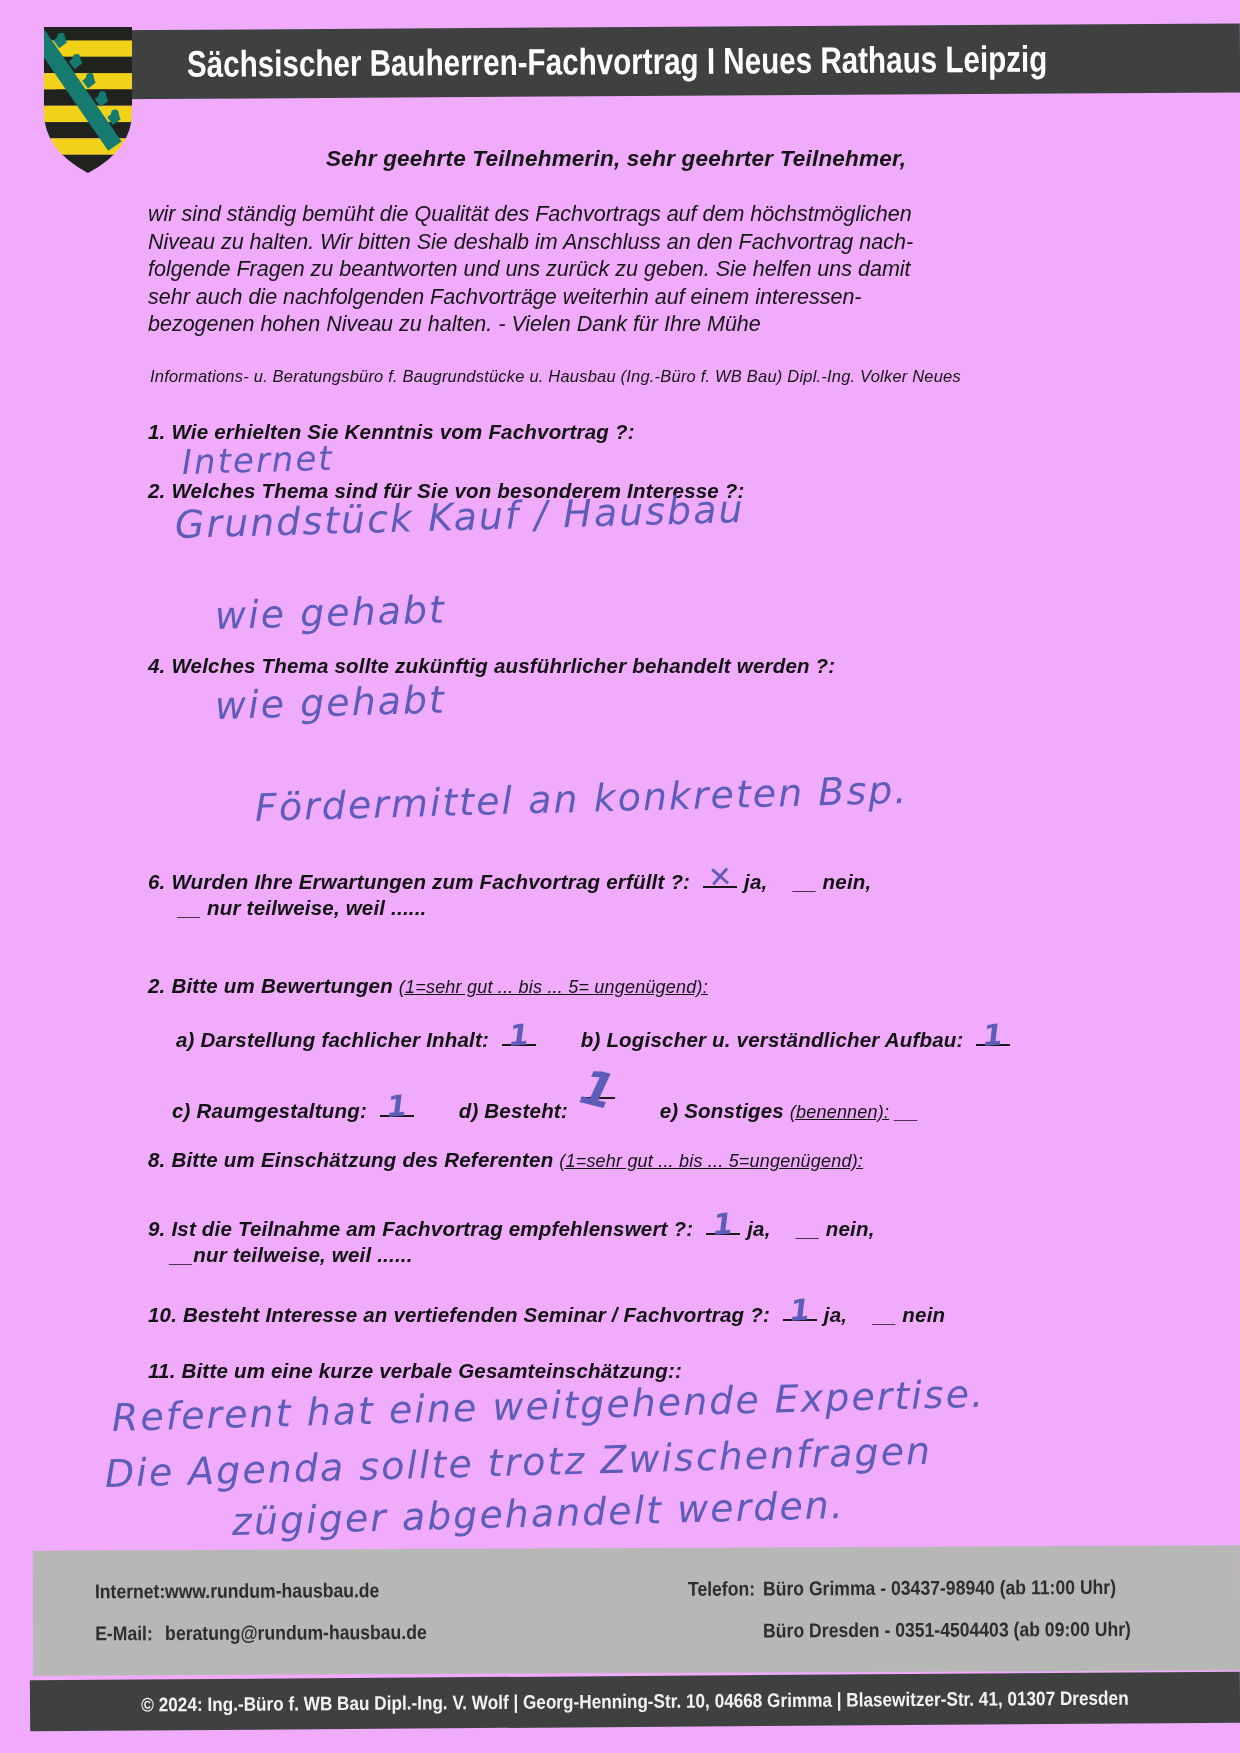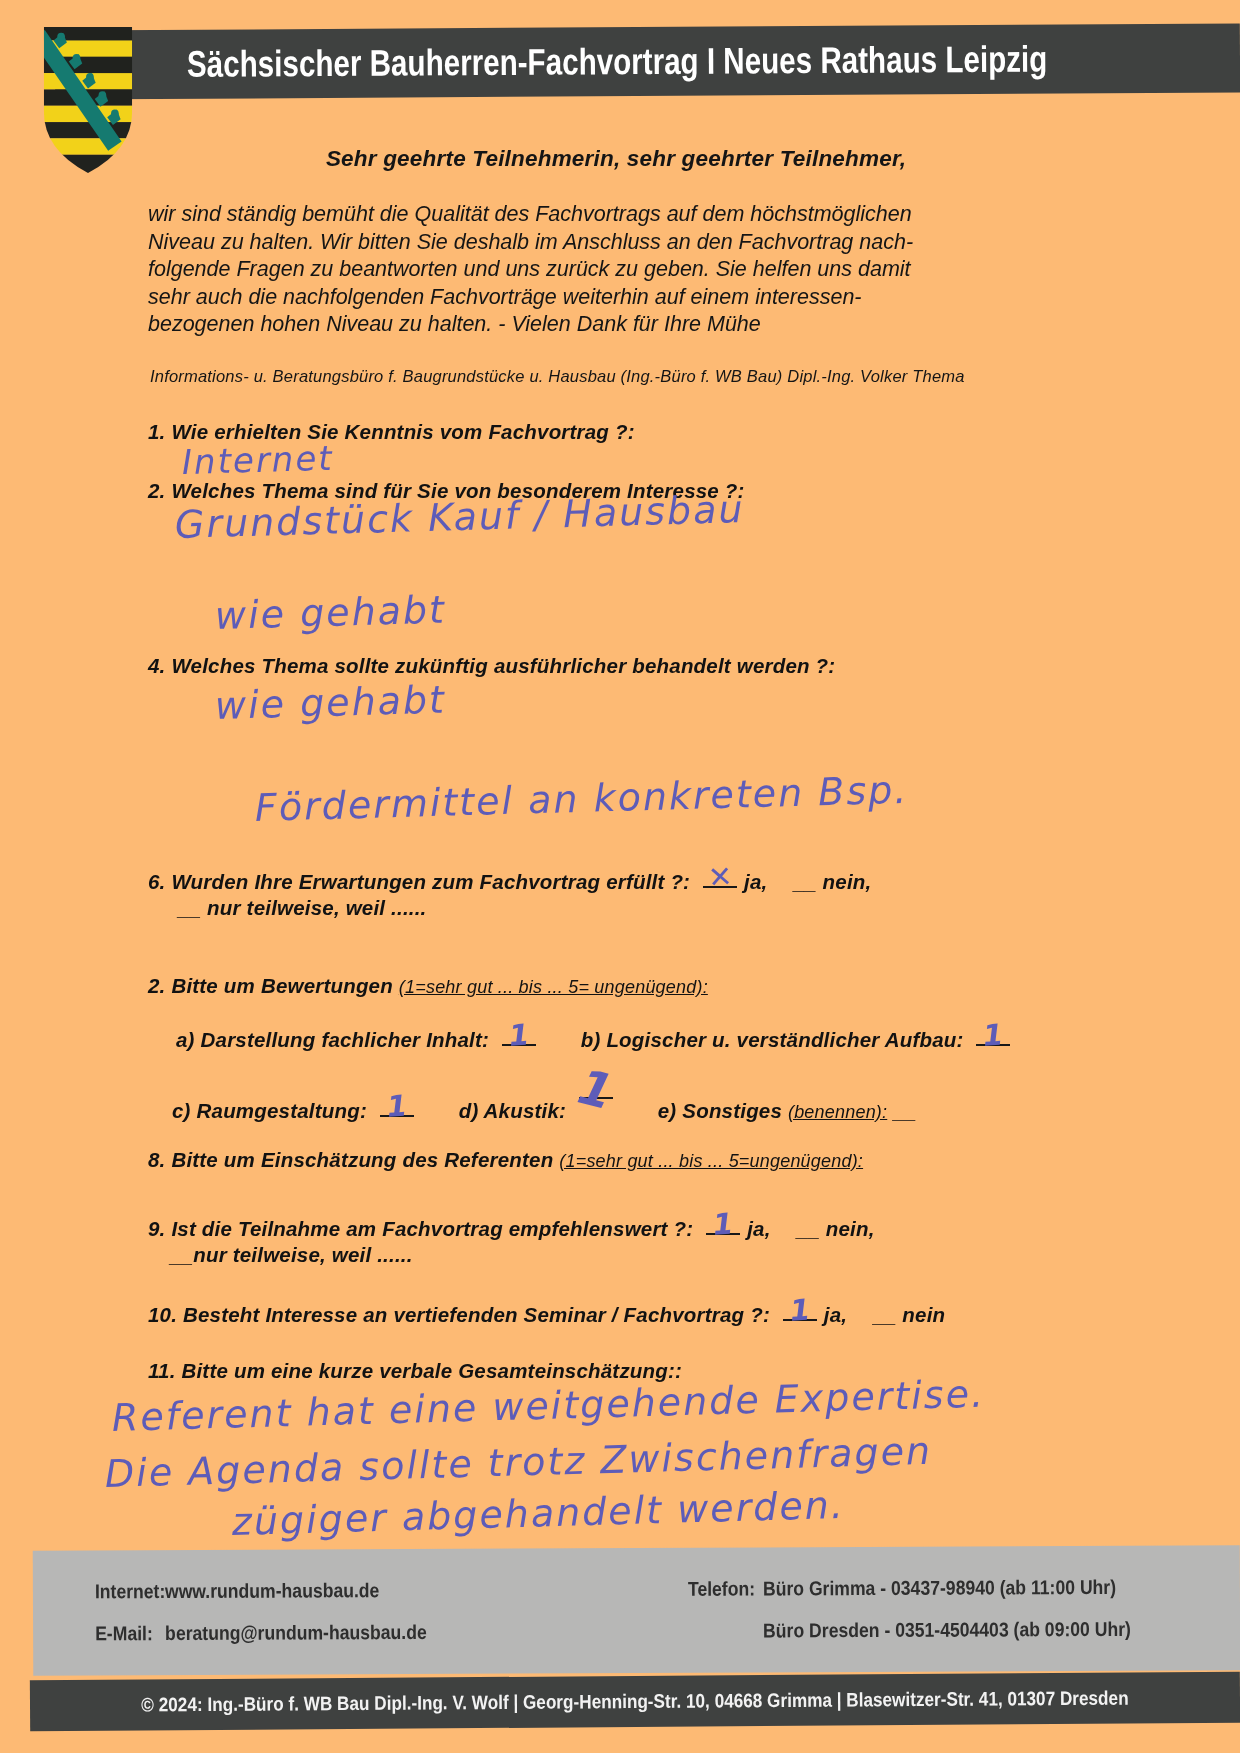--- a/index.html
+++ b/index.html
@@ -1,16 +1,16 @@
 <!DOCTYPE html>
 <html><head>
 <meta charset="utf-8">
 <style>
   html,body{margin:0;padding:0;background:#e8e8e8;}
-  .sheet{position:relative;width:1240px;height:1753px;background:#fdba74;overflow:hidden;
+  .sheet{position:relative;width:1240px;height:1753px;background:#f0abfc;overflow:hidden;
          font-family:"Liberation Sans",sans-serif;color:#151515;}
   
   .hdr-bar{position:absolute;left:55px;top:27px;width:1185px;height:69px;background:#3f4140;
            transform:rotate(-0.35deg);display:flex;align-items:center;justify-content:space-between;
            padding:0 42px 0 132px;box-sizing:border-box;}
   .hdr-title{color:#fff;font-weight:700;font-size:37px;white-space:nowrap;
              display:inline-block;transform:scaleX(0.80);transform-origin:left center;letter-spacing:0;}
   .coat{position:absolute;left:40px;top:22px;width:96px;height:156px;}
   
   .greeting{position:absolute;left:0;top:146px;width:1232px;text-align:center;
@@ -84,21 +84,21 @@
       </g>
     </g>
   </svg>
 
   <div class="greeting">Sehr geehrte Teilnehmerin, sehr geehrter Teilnehmer,</div>
   <div class="intro">wir sind ständig bemüht die Qualität des Fachvortrags auf dem höchstmöglichen
 Niveau zu halten. Wir bitten Sie deshalb im Anschluss an den Fachvortrag nach-
 folgende Fragen zu beantworten und uns zurück zu geben. Sie helfen uns damit
 sehr auch die nachfolgenden Fachvorträge weiterhin auf einem interessen-
 bezogenen hohen Niveau zu halten. - Vielen Dank für Ihre Mühe</div>
-  <div class="byline">Informations- u. Beratungsbüro f. Baugrundstücke u. Hausbau  (Ing.-Büro f. WB Bau)  Dipl.-Ing. Volker Thema</div>
+  <div class="byline">Informations- u. Beratungsbüro f. Baugrundstücke u. Hausbau  (Ing.-Büro f. WB Bau)  Dipl.-Ing. Volker Neues</div>
 
   <div class="q" style="left:148px;top:420px">1. Wie erhielten Sie Kenntnis vom Fachvortrag ?:</div>
   <div class="hand" style="left:182px;top:442px">Internet</div>
 
   <div class="q" style="left:148px;top:479px">2. Welches Thema sind für Sie von besonderem Interesse ?:</div>
   <div class="hand big" style="left:175px;top:503px">Grundstück Kauf / Hausbau</div>
 
   <div class="hand big" style="left:215px;top:594px">wie gehabt</div>
 
   <div class="q" style="left:148px;top:654px">4. Welches Thema sollte zukünftig ausführlicher behandelt werden ?:</div>
@@ -121,21 +121,21 @@
     <span>a) Darstellung fachlicher Inhalt:</span>
     <span class="blankline"><span class="inkmark">1</span></span>
     <span class="gap"></span>
     <span>b) Logischer  u. verständlicher Aufbau:</span>
     <span class="blankline"><span class="inkmark">1</span></span>
   </div>
   <div class="q" style="left:172px;top:1075px">
     <span>c) Raumgestaltung:</span>
     <span class="blankline"><span class="inkmark">1</span></span>
     <span class="gap"></span>
-    <span>d) Akustik:</span>
+    <span>d) Besteht:</span>
     <span class="blankline"><span class="inkmark tall">1</span></span>
     <span class="gap"></span>
     <span>e) Sonstiges</span>
     <span class="small">(benennen):</span>
     <span>__</span>
   </div>
 
   <div class="q" style="left:148px;top:1148px">
     <span>8. Bitte um Einschätzung des Referenten</span>
     <span class="small">(1=sehr gut  ... bis ...  5=ungenügend):</span>

